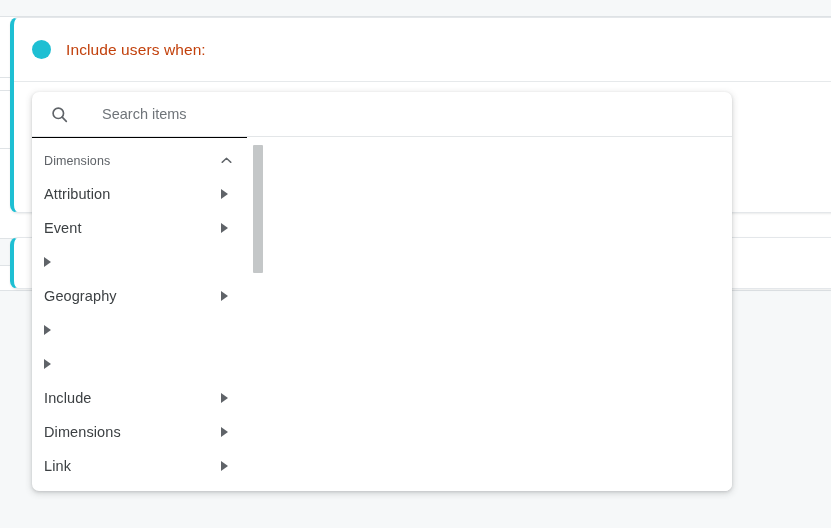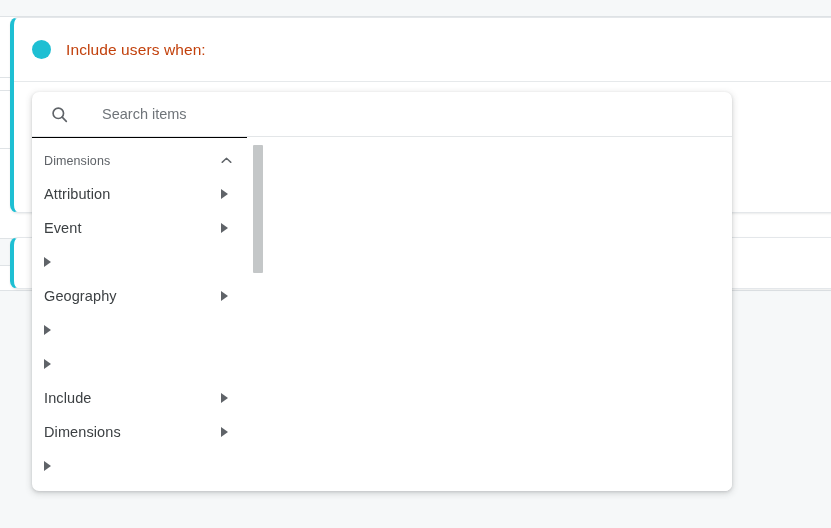--- a/index.html
+++ b/index.html
@@ -287,20 +287,21 @@
       </div>
       <div class="list-item">
         <span class="label">Include</span>
         <span class="tri-right"></span>
       </div>
       <div class="list-item">
         <span class="label">Dimensions</span>
         <span class="tri-right"></span>
       </div>
       <div class="list-item">
+        <span class="label">Link</span>
         <span class="tri-right"></span>
       </div>
 
     </div>
 
     <div class="scroll-track">
       <div class="scroll-thumb"></div>
     </div>
 
     <div class="right-pane"></div>

